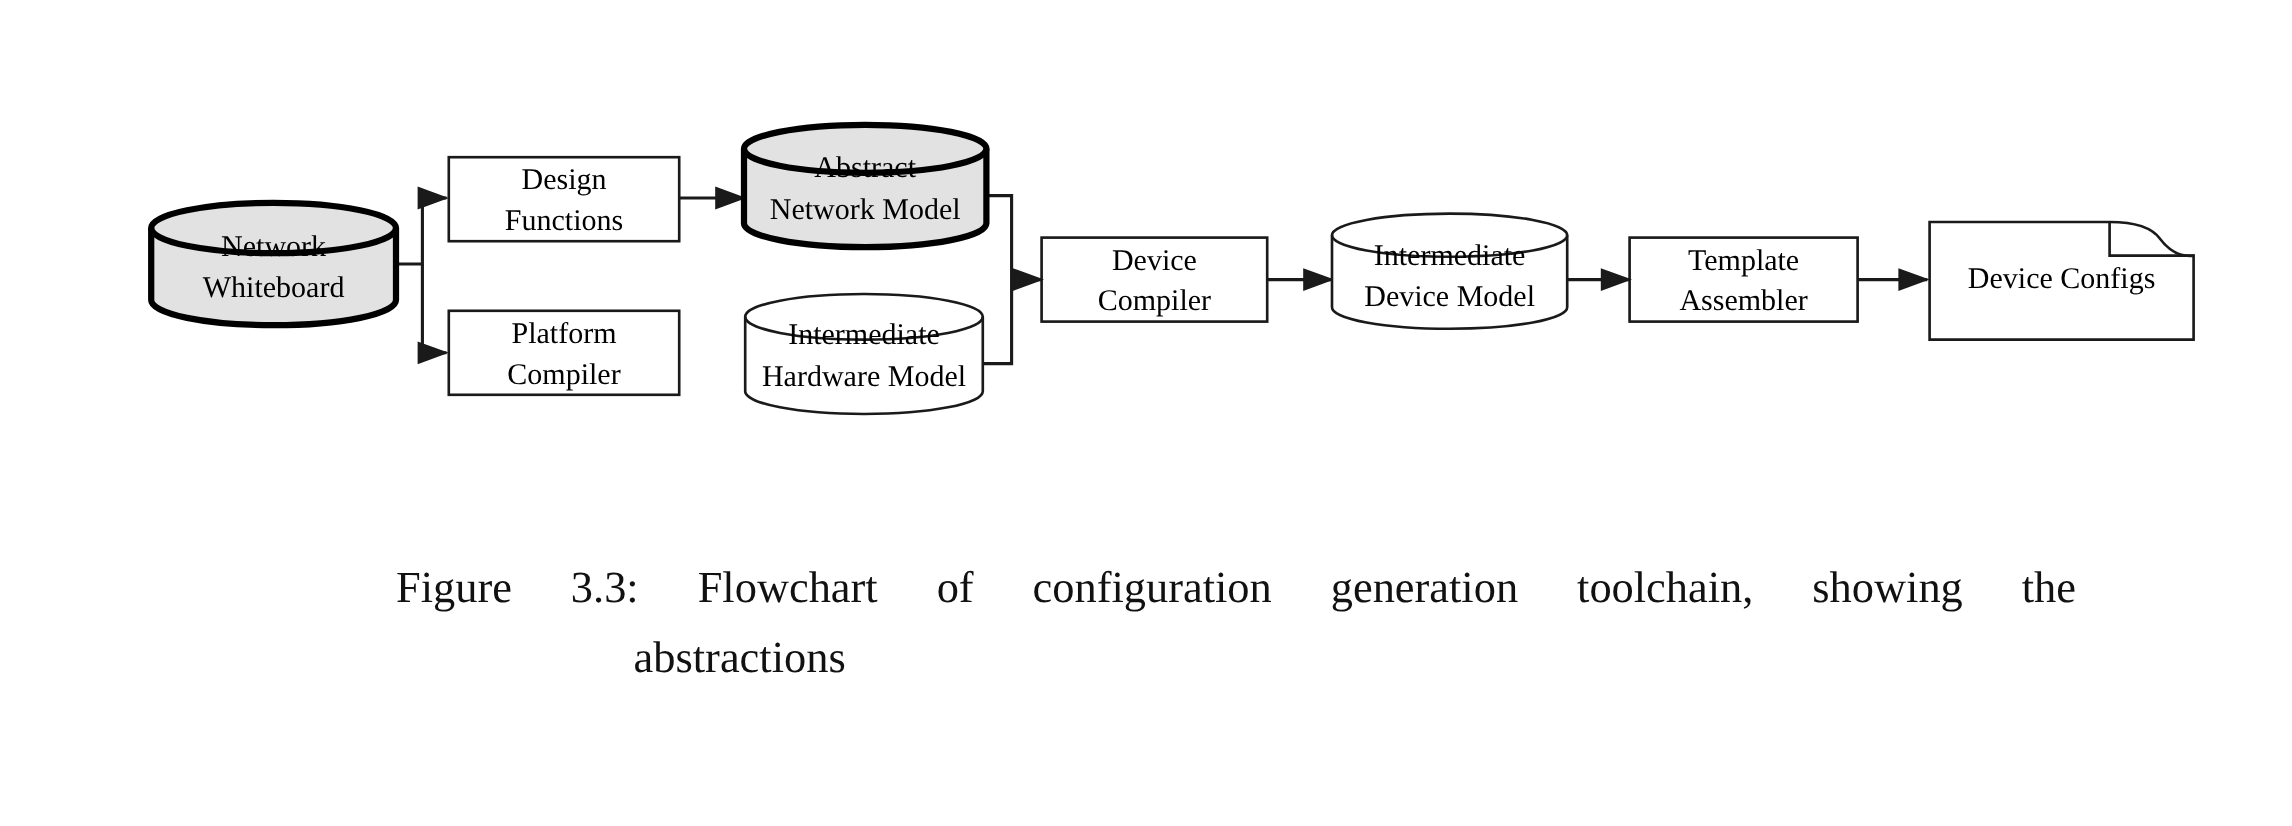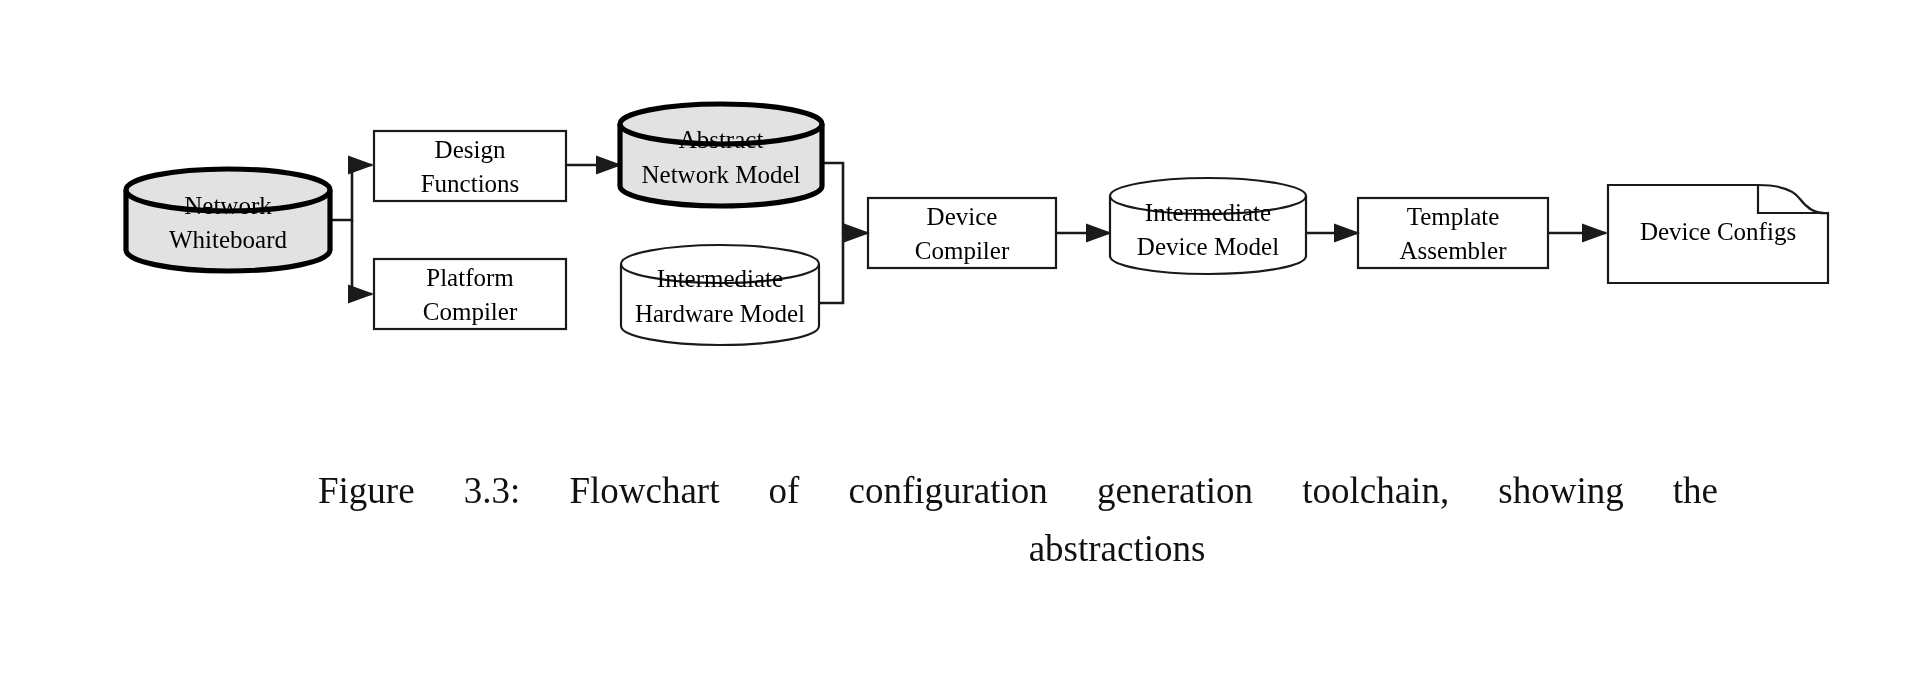--- a/index.html
+++ b/index.html
@@ -52,32 +52,31 @@
     stroke: #1a1a1a;
     stroke-width: 2.6;
     fill: none;
     stroke-linecap: butt;
     stroke-linejoin: miter;
   }
   .arrow-head { fill: #1a1a1a; stroke: none; }
 
   #caption {
     position: absolute;
-    left: 318px;
+    left: 330px;
     top: 462px;
     width: 1400px;
   }
   .caption-line {
     display: block;
     font-family: "Liberation Serif", "DejaVu Serif", serif;
     font-size: 37px;
     line-height: 58px;
     color: #111111;
     white-space: pre;
-    text-align: center;
   }
   .caption-line-1 {
     text-align: justify;
     text-align-last: justify;
     padding-left: 0;
   }
   .caption-line-2 {
     text-align: justify;
     text-align-last: justify;
     padding-left: 198px;

